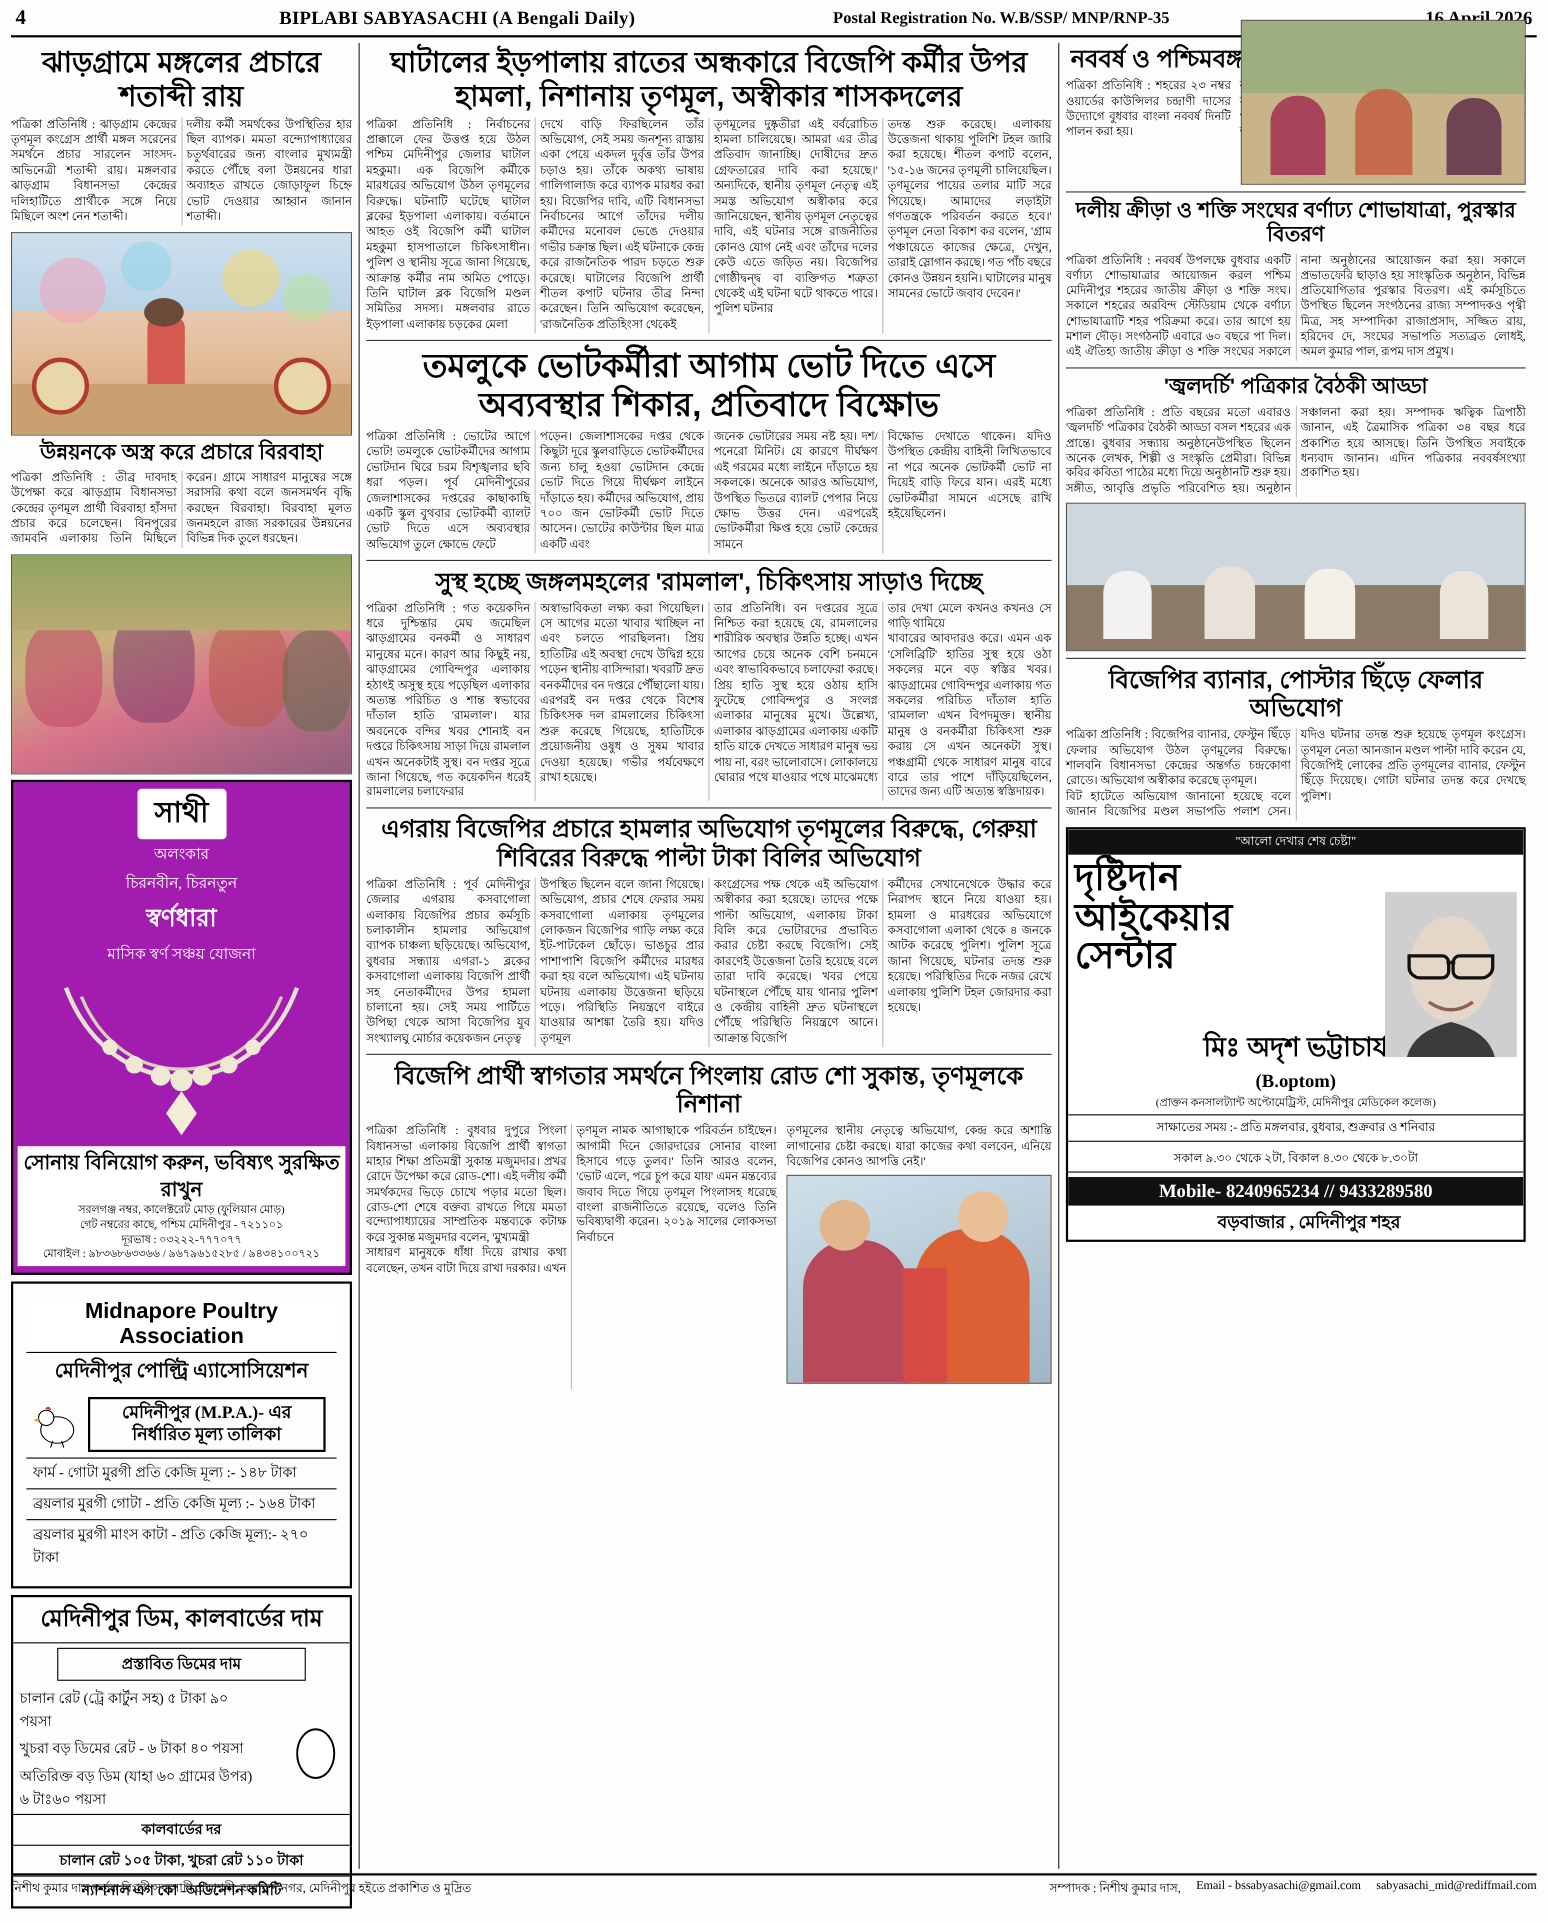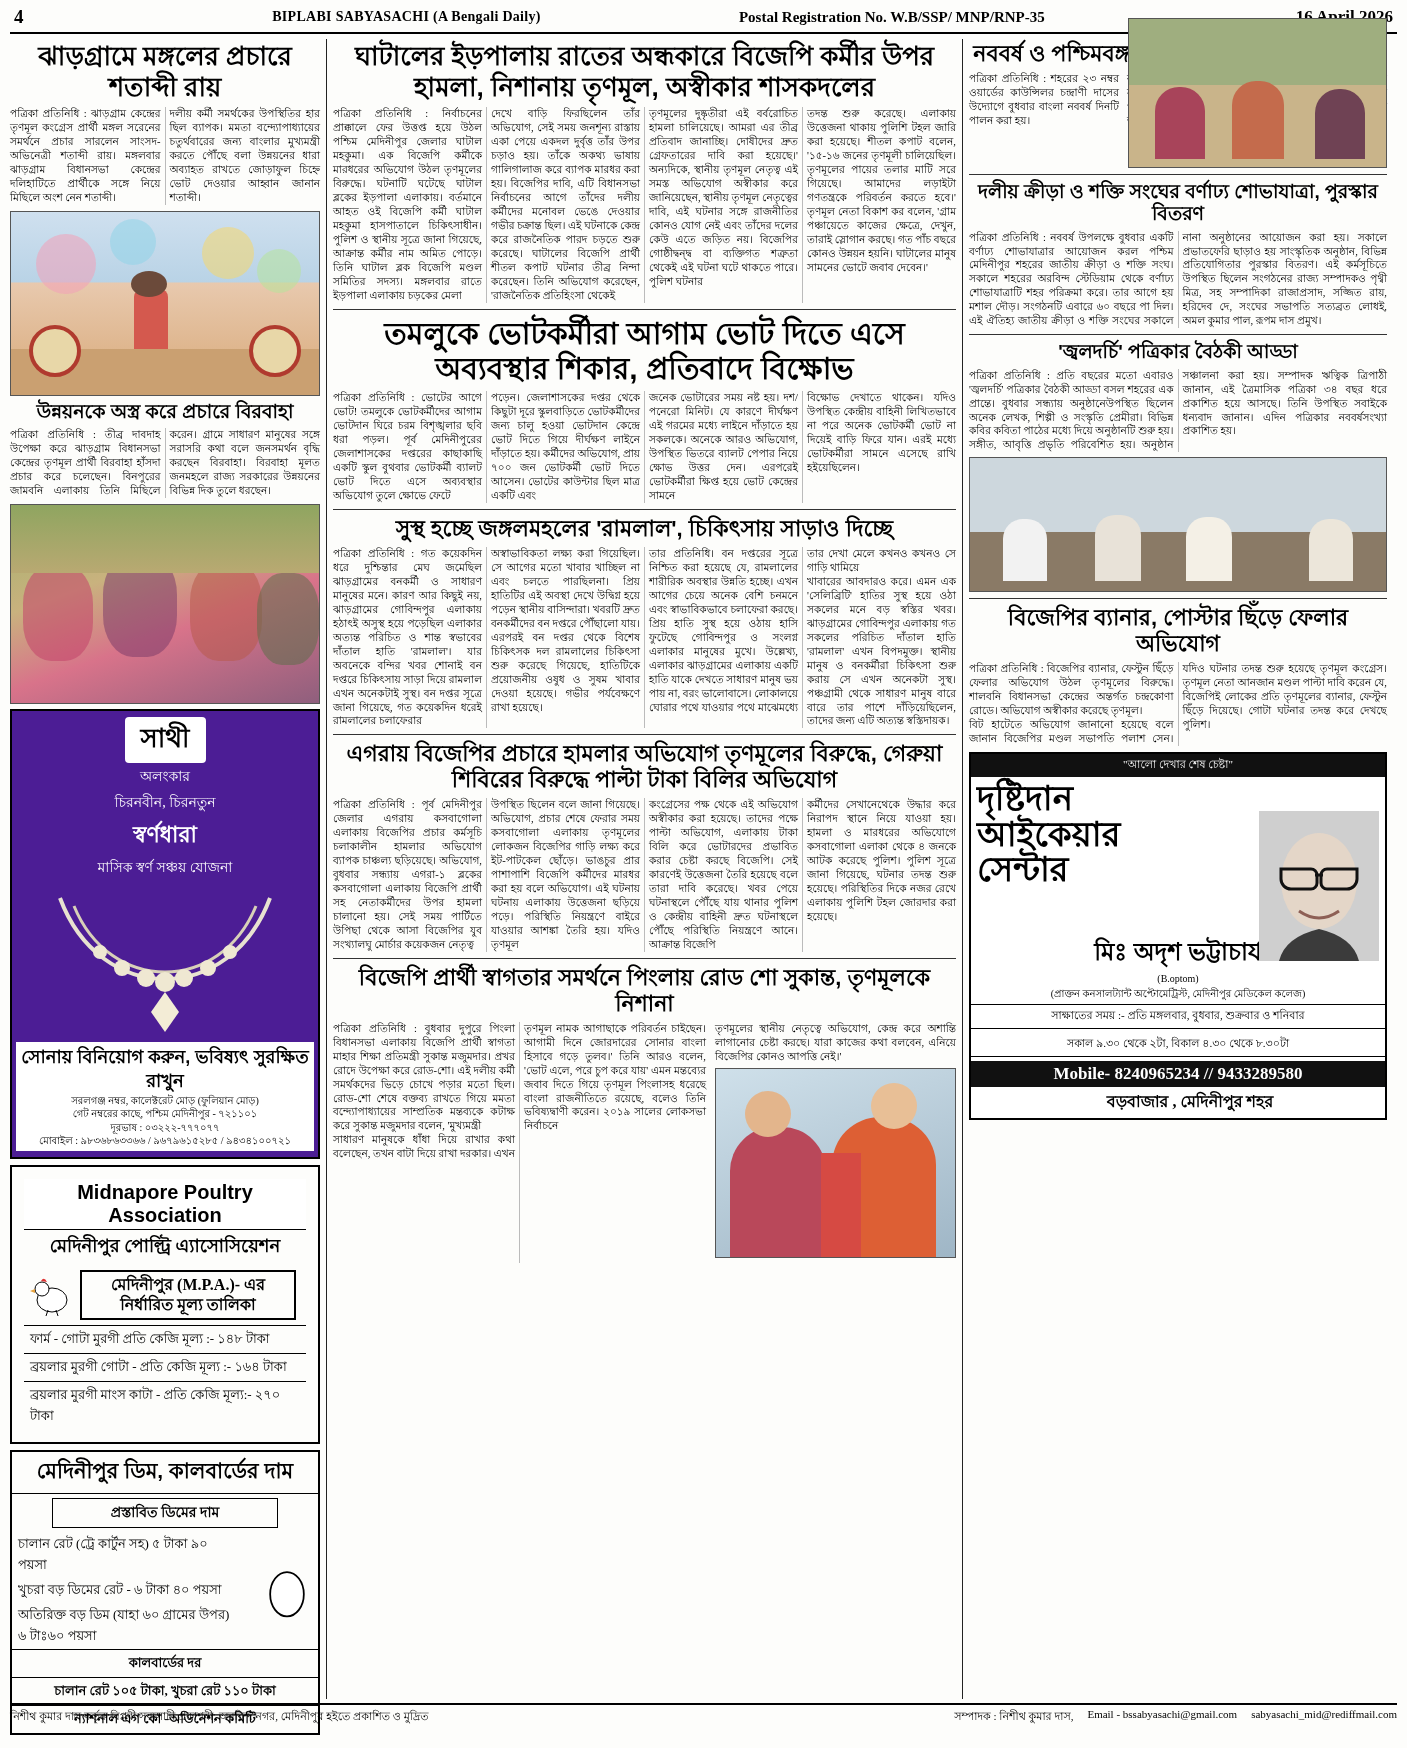--- a/index.html
+++ b/index.html
@@ -12,21 +12,21 @@
     position:relative;
   }
   .page { width:1407px; height:1748px; padding:6px 10px 4px 10px; position:relative; }
 
   
   .masthead {
     display:flex; align-items:center; justify-content:space-between;
     border-bottom:2px solid #000; padding:0 4px 4px 4px; margin-bottom:5px;
   }
   .mast-page { font-size:19px; font-weight:bold; font-family:"Liberation Serif",serif; width:60px;}
-  .mast-title { font-size:14px; font-weight:bold; letter-spacing:.3px; }
+  .mast-title { font-size:17px; font-weight:bold; letter-spacing:.3px; }
   .mast-reg { font-size:15px; font-weight:bold; }
   .mast-date { font-size:17px; font-weight:bold; width:150px; text-align:right;}
 
   
   .cols { display:flex; gap:6px; height:1660px; }
   .col { position:relative; }
   .col-left  { width:310px; }
   .col-mid   { width:630px; }
   .col-right { width:425px; }
 
@@ -67,21 +67,21 @@
   .ph-stage { height:185px; background:linear-gradient(180deg,#cfe0ef 0%,#b9d3e6 38%,#e8c9ae 39%,#d8a978 100%); }
   .ph-crowd { height:200px; background:linear-gradient(160deg,#9fb06b 0%,#c9b27e 35%,#d8738a 60%,#8f5f7d 100%); }
   .ph-meeting { height:135px; background:linear-gradient(170deg,#c9d6df 0%,#9fb0b8 45%,#7d6b5c 100%); }
   .ph-newyear { height:150px; background:linear-gradient(155deg,#b9c9a8 0%,#d9c39b 40%,#a85a62 70%,#6d3f4d 100%); }
   .ph-rally { height:215px; background:linear-gradient(150deg,#d8e3ec 0%,#b0c6d4 30%,#cf5a5f 55%,#8d3942 100%); }
 
   .ph-inner { position:absolute; inset:0; }
   .blob { position:absolute; border-radius:50%; opacity:.55; }
 
   
-  .ad-jewel { background:#4c1d95; color:#fff; border:2px solid #000; padding:6px 4px; text-align:center; }
+  .ad-jewel { background:#a21caf; color:#fff; border:2px solid #000; padding:6px 4px; text-align:center; }
   .jw-brand { font-family:"Liberation Sans",sans-serif; font-size:26px; font-weight:bold; background:#fff; color:#000; display:inline-block; padding:1px 16px; border-radius:4px;}
   .jw-big { font-size:22px; font-weight:bold; font-family:"Liberation Sans",sans-serif; margin-top:2px;}
   .jw-small { font-size:14px; margin-top:2px;}
   .necklace { height:150px; position:relative; margin:6px auto 2px auto; width:250px;}
   .necklace svg { width:100%; height:100%; }
   .jw-foot { background:#fff; color:#000; margin-top:6px; padding:3px 2px; font-size:10px; line-height:1.35;}
   .jw-foot .b { font-weight:bold; font-size:18px; font-family:"Liberation Sans",sans-serif;}
 
   
   .ad-poultry { border:2px solid #000; padding:12px; margin:6px 0; }
@@ -97,21 +97,21 @@
   .egg-head { text-align:center; font-weight:bold; font-size:21px; font-family:"Liberation Sans",sans-serif; padding:3px; border-bottom:1px solid #000;}
   .egg-sub { text-align:center; font-weight:bold; font-size:14px; border:1px solid #000; margin:4px 40px; padding:2px;}
   .egg-line { font-size:13px; padding:2px 6px; }
   .egg-foot { text-align:center; font-size:13px; font-weight:bold; border-top:1px solid #000; padding:3px; }
 
   
   .ad-eye { border:2px solid #000; margin:6px 0; background:#fff; position:relative; overflow:hidden; }
   .eye-top { background:#111; color:#fff; font-size:11px; text-align:center; padding:2px; }
   .eye-brand { font-family:"Liberation Sans",sans-serif; font-weight:bold; font-size:34px; line-height:1.05; padding:4px 6px;}
   .eye-name { font-family:"Liberation Sans",sans-serif; font-weight:bold; font-size:24px; text-align:center; margin-top:6px;}
-  .eye-sub { text-align:center; font-size:10px; }
+  .eye-sub { text-align:center; font-size:17px;font-weight:bold; }
   .eye-note { text-align:center; font-size:10px; line-height:1.3; margin-top:3px;}
   .eye-time { border-top:1px solid #000; border-bottom:1px solid #000; font-size:11px; text-align:center; padding:2px; margin-top:4px;}
   .eye-mobile { background:#111; color:#fff; text-align:center; font-weight:bold; font-size:17px; padding:3px; margin-top:4px;}
   .eye-addr { text-align:center; font-weight:bold; font-size:16px; padding:2px;margin-left:24px; }
   .eye-face { position:absolute; right:6px; top:34px; width:120px; height:150px; }
 
   
   .footer {
     border-top:2px solid #000; margin-top:4px; padding-top:3px;
     display:flex; justify-content:space-between; font-size:11px;

